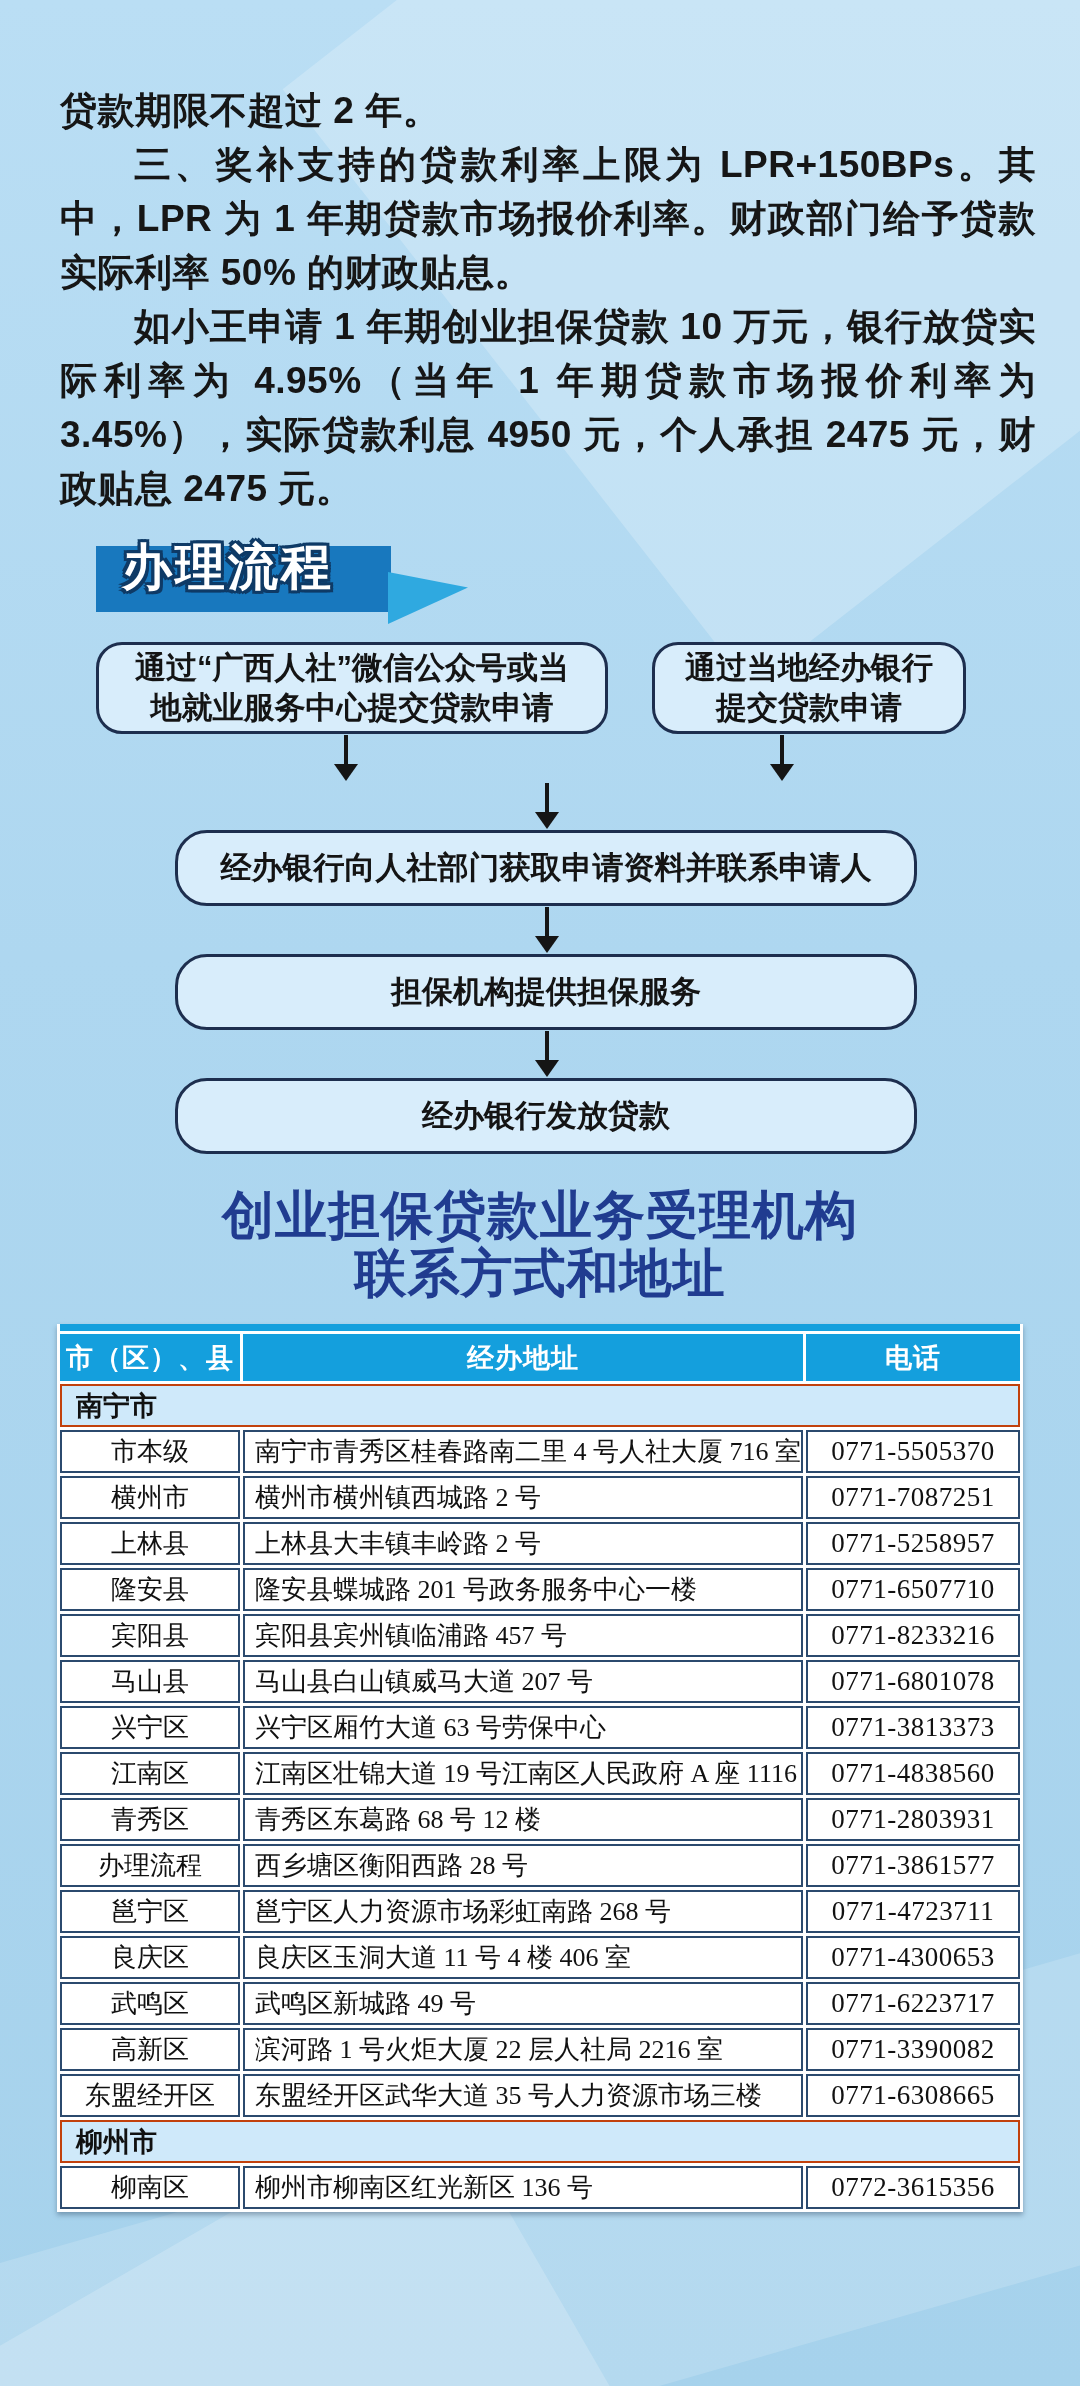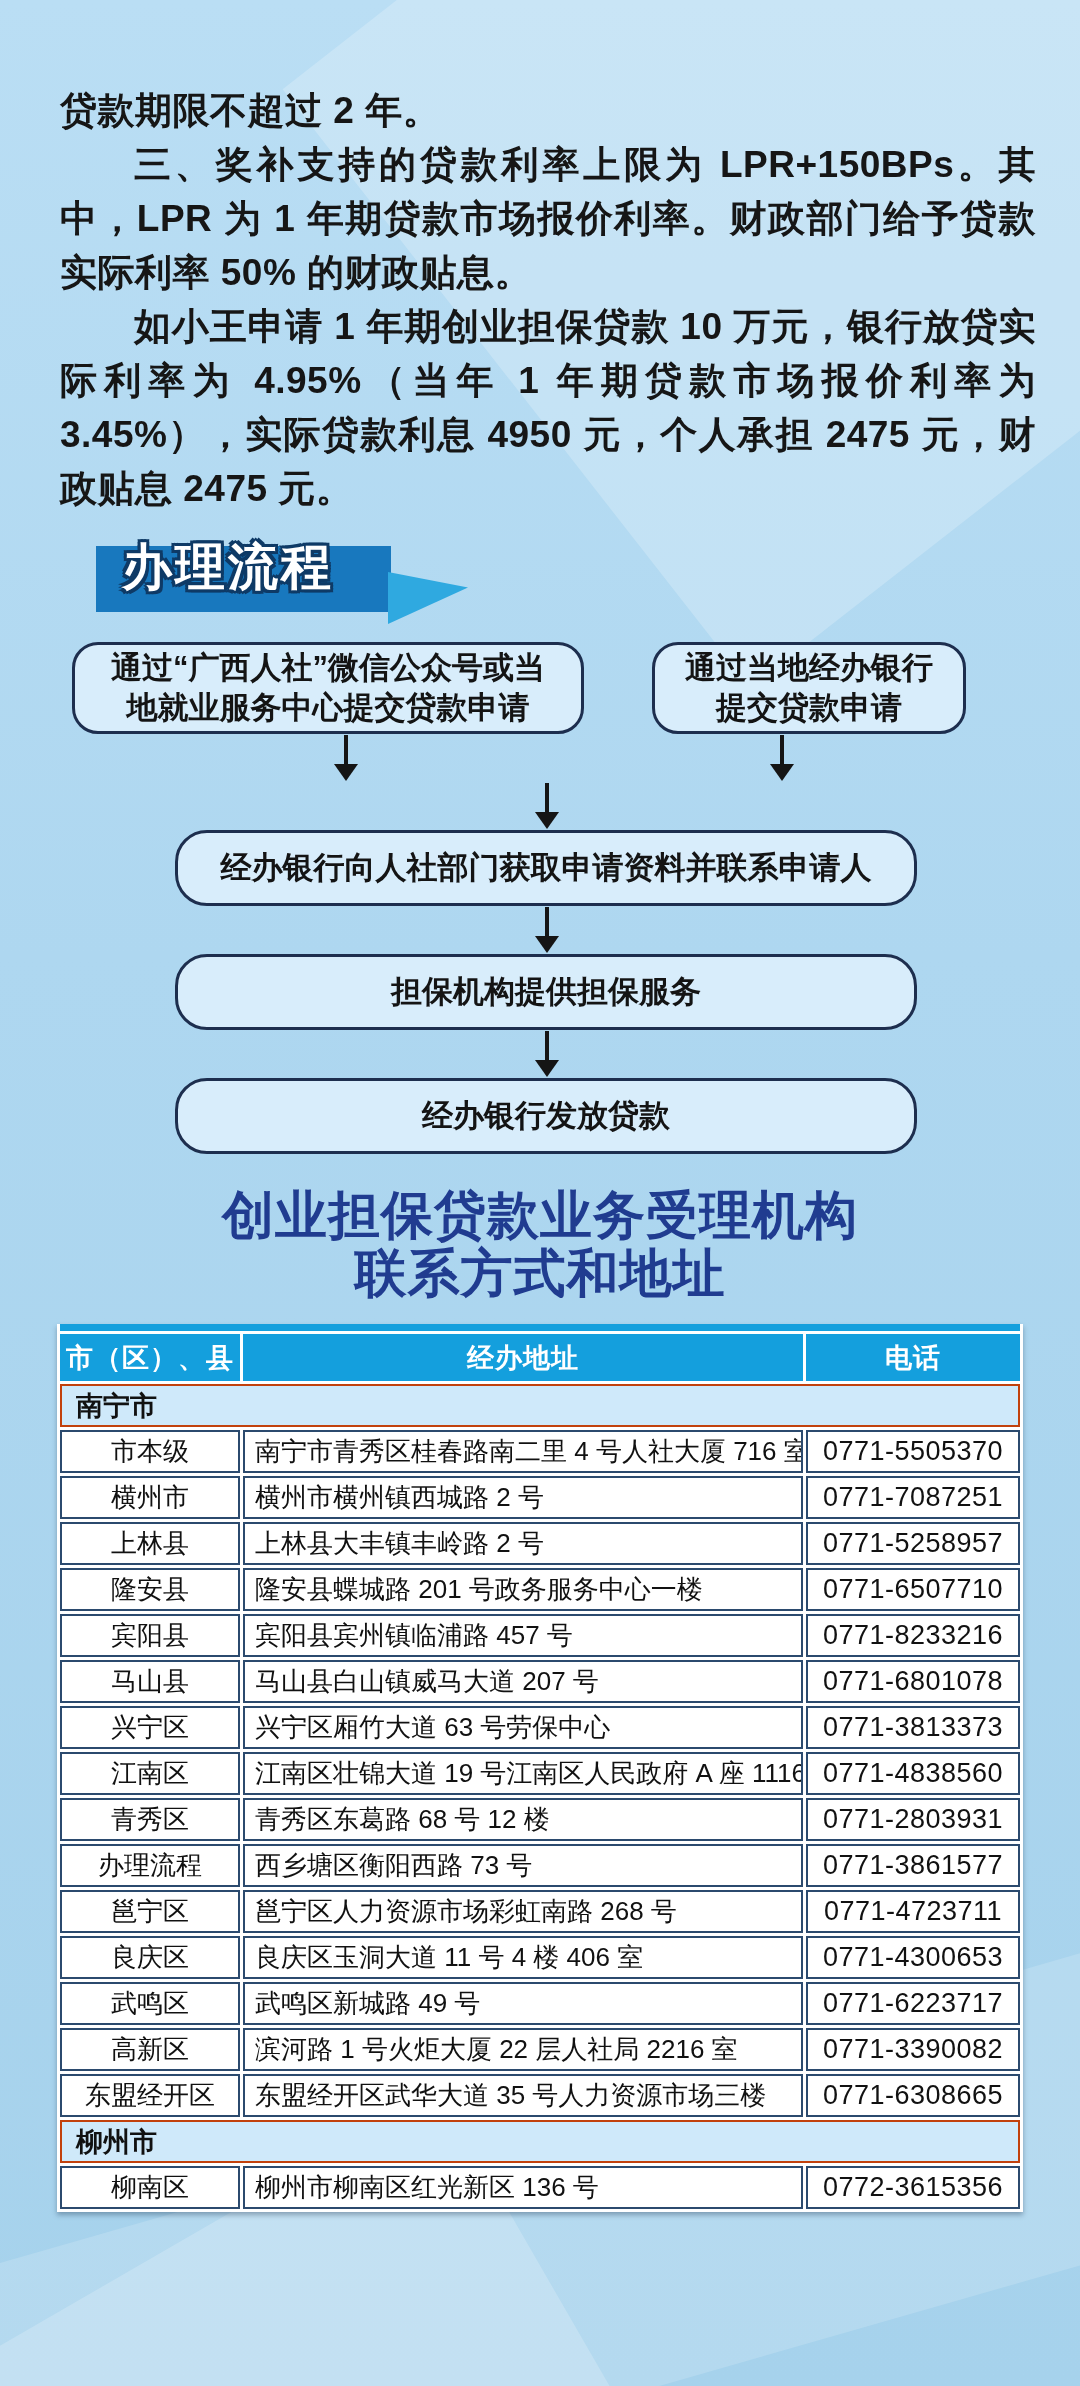--- a/index.html
+++ b/index.html
@@ -35,37 +35,37 @@
   }
 
   
   .flow { margin-top:30px; }
   .flow-box {
     box-sizing:border-box; background:#d8edfb; border:3px solid #1d2e4e; border-radius:26px;
     display:flex; align-items:center; justify-content:center; text-align:center;
     font-size:31px; font-weight:bold; color:#141414; line-height:40px;
   }
   .flow-row1 { position:relative; height:92px; }
-  .box-a { position:absolute; left:72px; top:0; width:512px; height:92px; padding:0 30px; }
+  .box-a { position:absolute; left:96px; top:0; width:512px; height:92px; padding:0 30px; }
   .box-b { position:absolute; left:652px; top:0; width:314px; height:92px; padding:0 30px; }
   .arrow-row { position:relative; height:48px; }
   .arrow { position:absolute; top:1px; width:4px; height:29px; background:#151515; }
   .arrow::after {
     content:""; position:absolute; top:29px; left:50%; transform:translateX(-50%);
     border-left:12px solid transparent; border-right:12px solid transparent; border-top:17px solid #151515;
   }
   .box-c { margin-left:300px; width:496px; height:72px; border-radius:30px; }
   .box-wide { margin-left:175px; width:742px; height:76px; border-radius:32px; }
 
   
   .contact-title { margin-top:32px; text-align:center; color:#203c90; font-weight:bold; }
   .contact-title div { font-size:52px; line-height:58px; letter-spacing:1px; }
 
   
-  .table-wrap { margin:22px 0 4px 57px; width:966px; background:#ffffff; box-shadow:0 3px 5px rgba(20,40,70,0.35); }
+  .table-wrap { margin:22px 0 4px 57px; width:966px; background:#ffffff; box-shadow:0 3px 5px rgba(20,40,70,0.35);font-family:Liberation Serif, serif; }
   .table-top-bar { margin:3px 3px 0 3px; height:7px; background:#149fdd; }
   table.contact { table-layout:fixed; width:966px; border-collapse:separate; border-spacing:3px; }
   table.contact th, table.contact td { box-sizing:border-box; overflow:hidden; }
   table.contact th {
     height:47px; background:#149fdd; color:#ffffff; font-size:27px; font-weight:bold;
     text-align:center; letter-spacing:1px;
   }
   td.city-cell {
     height:43px; background:#cfe9fa; border:2px solid #c2410c; color:#111111;
     font-size:27px; font-weight:bold; text-align:left; padding-left:14px;
@@ -194,21 +194,21 @@
   </tr>
 
   <tr>
     <td class="data-cell cell-district">青秀区</td>
     <td class="data-cell cell-address">青秀区东葛路 68 号 12 楼</td>
     <td class="data-cell cell-phone">0771-2803931</td>
   </tr>
 
   <tr>
     <td class="data-cell cell-district">办理流程</td>
-    <td class="data-cell cell-address">西乡塘区衡阳西路 73 号</td>
+    <td class="data-cell cell-address">西乡塘区衡阳西路 28 号</td>
     <td class="data-cell cell-phone">0771-3861577</td>
   </tr>
 
   <tr>
     <td class="data-cell cell-district">邕宁区</td>
     <td class="data-cell cell-address">邕宁区人力资源市场彩虹南路 268 号</td>
     <td class="data-cell cell-phone">0771-4723711</td>
   </tr>
 
   <tr>

